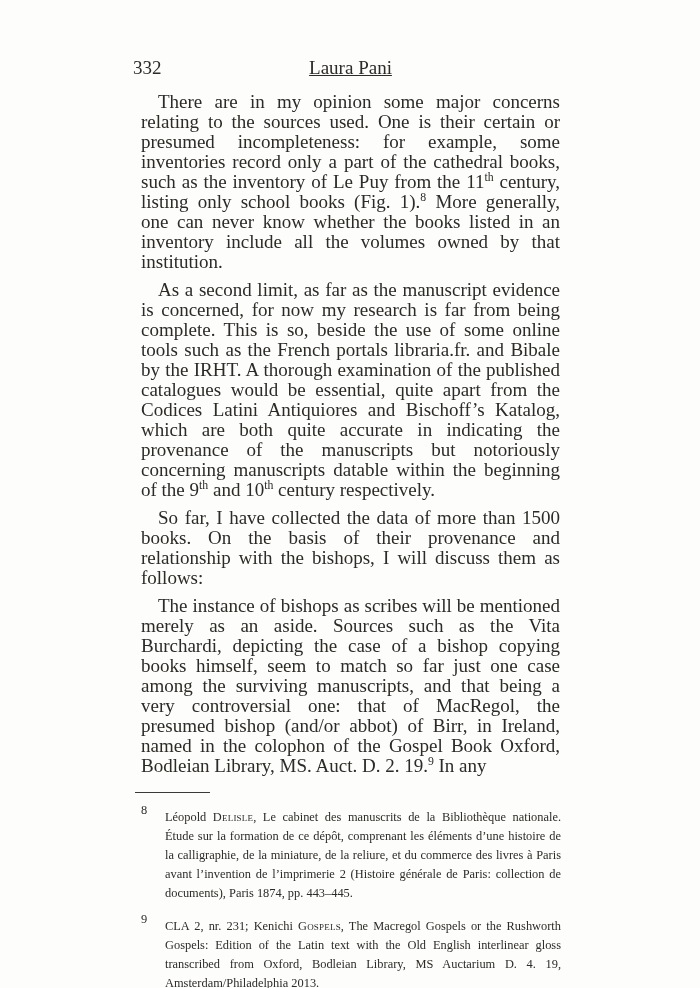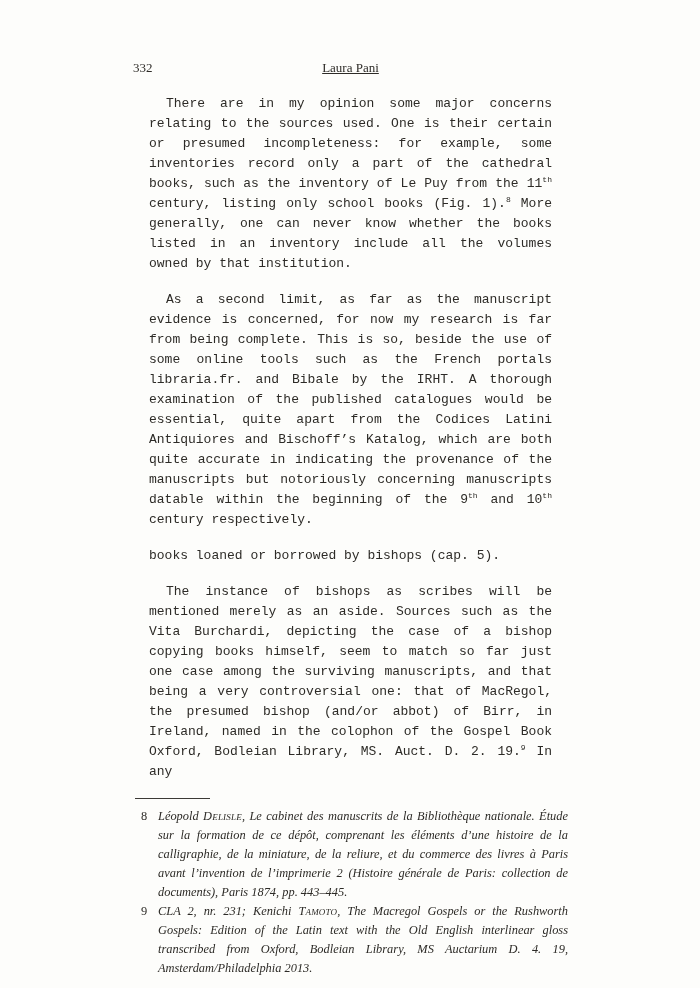--- a/index.html
+++ b/index.html
@@ -10,72 +10,71 @@
   html,body{margin:0;padding:0;}
   body{
     width:700px;height:988px;
     background:var(--paper);
     font-family:"Liberation Serif","DejaVu Serif",serif;
     color:var(--ink);
     -webkit-font-smoothing:antialiased;
   }
   .page{position:relative;width:700px;height:988px;overflow:hidden;}
   .column{position:absolute;left:133px;top:58px;width:435px;}
-  .header{position:relative;font-size:13px;line-height:20px;margin-bottom:14px;}
+  .header{position:relative;font-size:19px;line-height:20px;margin-bottom:14px;}
   .page-num{position:absolute;left:0;top:0;}
   .running-head{display:block;text-align:center;text-decoration:underline;}
   .body-text p{
-    margin:16px;
-    font-size:13px;
+    margin:8px;
+    font-size:19px;
     line-height:20px;
     text-align:justify;
     text-justify:inter-word;
-    font-family:Liberation Mono, monospace;
   }
   p.para-indent{text-indent:17px;}
   p.list-item{padding-left:17px;text-indent:-17px;}
   .seg-italic{font-style:italic;}
   .seg-sup{font-size:62%;vertical-align:super;line-height:0;}
   .seg-sc{font-variant:small-caps;letter-spacing:0.2px;}
   .footnote-section{margin-top:16px;}
   .fn-rule{
     width:75px;height:0;
     border-top:1.2px solid var(--rule);
     margin:0 0 8px 2px;
   }
   .footnote{display:flex;font-size:12.4px;line-height:19px;}
   .fn-num{flex:none;width:25px;padding-left:8px;box-sizing:border-box;}
-  .fn-text{flex:1;margin:0;text-align:justify;text-justify:inter-word;font-style:italic;}
+  .fn-text{flex:1;margin:7px;text-align:justify;text-justify:inter-word;}
 </style>
 </head>
 <body>
 
 <div class="page">
   <div class="column">
 
     <div class="header">
       <span class="page-num">332</span>
       <span class="running-head">Laura Pani</span>
     </div>
 
     <div class="body-text">
         <p class="para-indent"><span>There are in my opinion some major concerns relating to the sources used. One is their certain or presumed incompleteness: for example, some inventories record only a part of the cathedral books, such as the inventory of Le Puy from the 11</span><span class="seg-sup">th</span><span> century, listing only school books (Fig. 1).</span><span class="seg-sup">8</span><span> More generally, one can never know whether the books listed in an inventory include all the volumes owned by that institution.</span></p>
         <p class="para-indent"><span>As a second limit, as far as the manuscript evidence is concerned, for now my research is far from being complete. This is so, beside the use of some online tools such as the French portals libraria.fr. and Bibale by the IRHT. A thorough examination of the published catalogues would be essential, quite apart from the Codices Latini Antiquiores and Bischoff’s Katalog, which are both quite accurate in indicating the provenance of the manuscripts but notoriously concerning manuscripts datable within the beginning of the 9</span><span class="seg-sup">th</span><span> and 10</span><span class="seg-sup">th</span><span> century respectively.</span></p>
-        <p class="list-item"><span>books loaned or borrowed by bishops (cap. 5).</span></p>
+        <p class="para-indent"><span>So far, I have collected the data of more than 1500 books. On the basis of their provenance and relationship with the bishops, I will discuss them as follows:</span></p>
         <p class="para-indent"><span>The instance of bishops as scribes will be mentioned merely as an aside. Sources such as the Vita Burchardi, depicting the case of a bishop copying books himself, seem to match so far just one case among the surviving manuscripts, and that being a very controversial one: that of MacRegol, the presumed bishop (and/or abbot) of Birr, in Ireland, named in the colophon of the Gospel Book Oxford, Bodleian Library, MS. Auct. D. 2. 19.</span><span class="seg-sup">9</span><span> In any</span></p>
       </div>
 
     <div class="footnote-section">
       <div class="fn-rule"></div>
       <div id="footnote-list">
           <div class="footnote">
             <span class="fn-num">8</span>
             <p class="fn-text"><span>Léopold </span><span class="seg-sc">Delisle</span><span>, Le cabinet des manuscrits de la Bibliothèque nationale. Étude sur la formation de ce dépôt, comprenant les éléments d’une histoire de la calligraphie, de la miniature, de la reliure, et du commerce des livres à Paris avant l’invention de l’imprimerie 2 (Histoire générale de Paris: collection de documents), Paris 1874, pp. 443–445.</span></p>
           </div>
           <div class="footnote">
             <span class="fn-num">9</span>
-            <p class="fn-text"><span>CLA 2, nr. 231; Kenichi </span><span class="seg-sc">Tamoto</span><span>, The Macregol Gospels or the Rushworth Gospels: Edition of the Latin text with the Old English interlinear gloss transcribed from Oxford, Bodleian Library, MS Auctarium D. 4. 19, Amsterdam/Philadelphia 2013.</span></p>
+            <p class="fn-text"><span>CLA 2, nr. 231; Kenichi </span><span class="seg-sc">Gospels</span><span>, The Macregol Gospels or the Rushworth Gospels: Edition of the Latin text with the Old English interlinear gloss transcribed from Oxford, Bodleian Library, MS Auctarium D. 4. 19, Amsterdam/Philadelphia 2013.</span></p>
           </div>
         </div>
     </div>
 
   </div>
 </div>
 
 </body></html>

